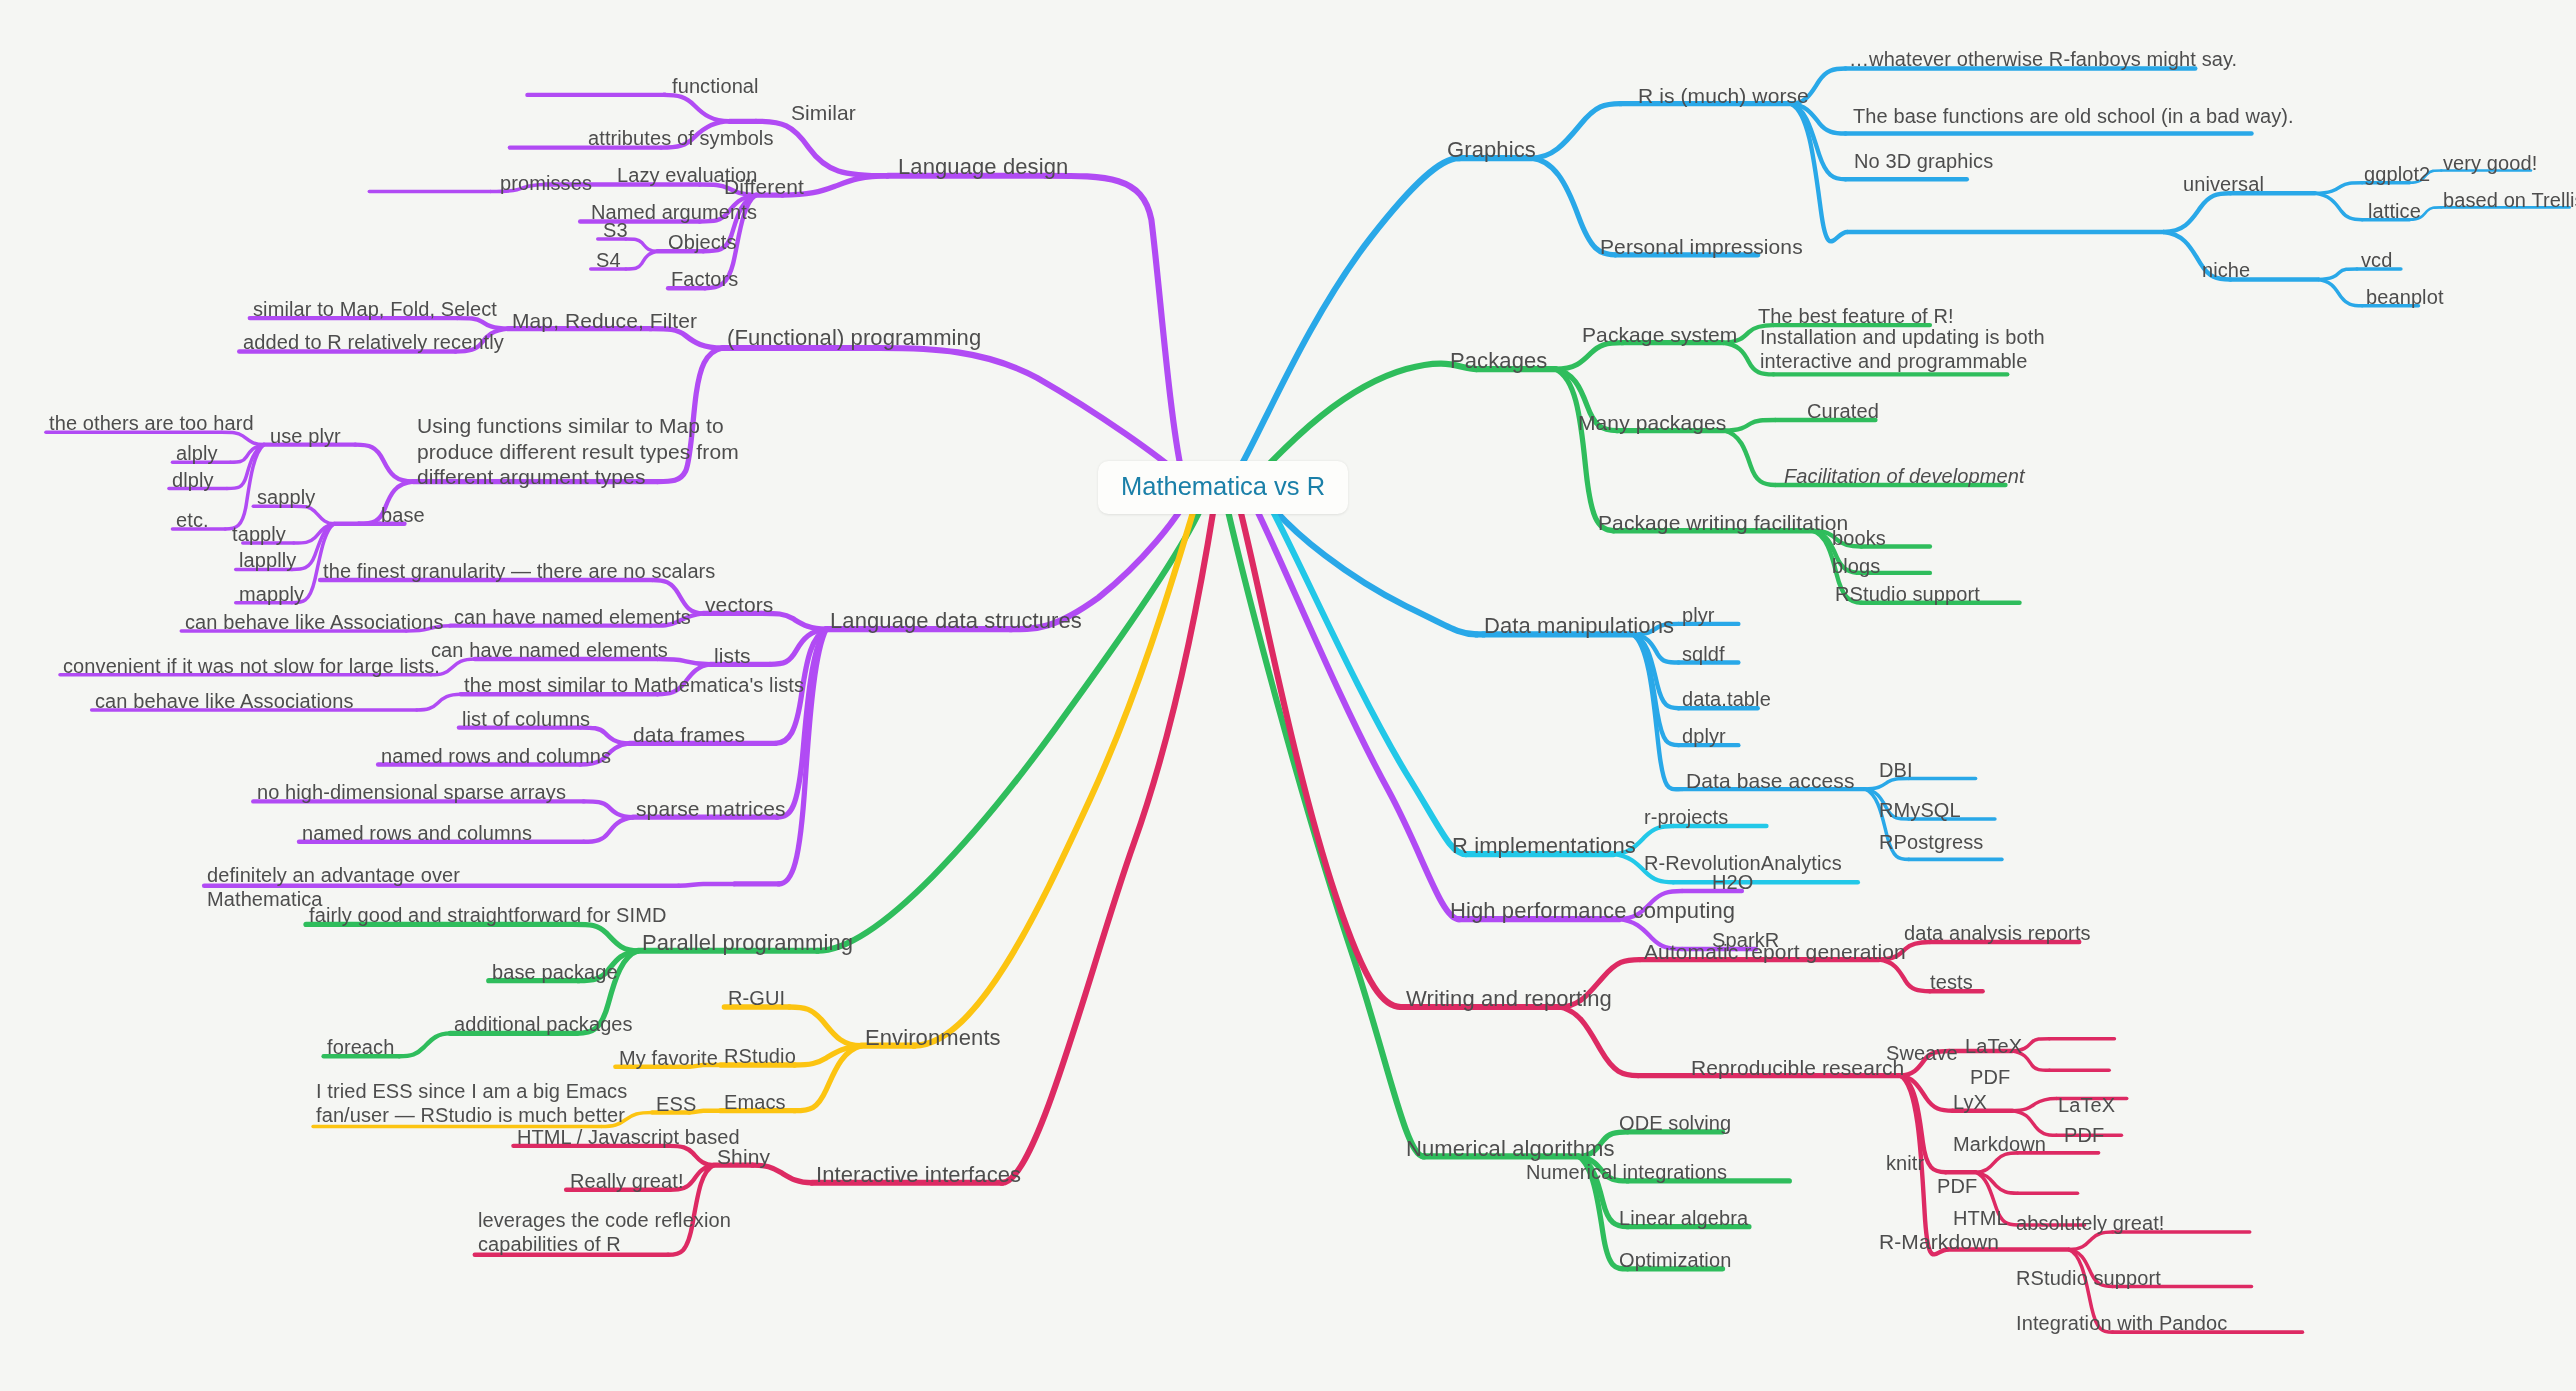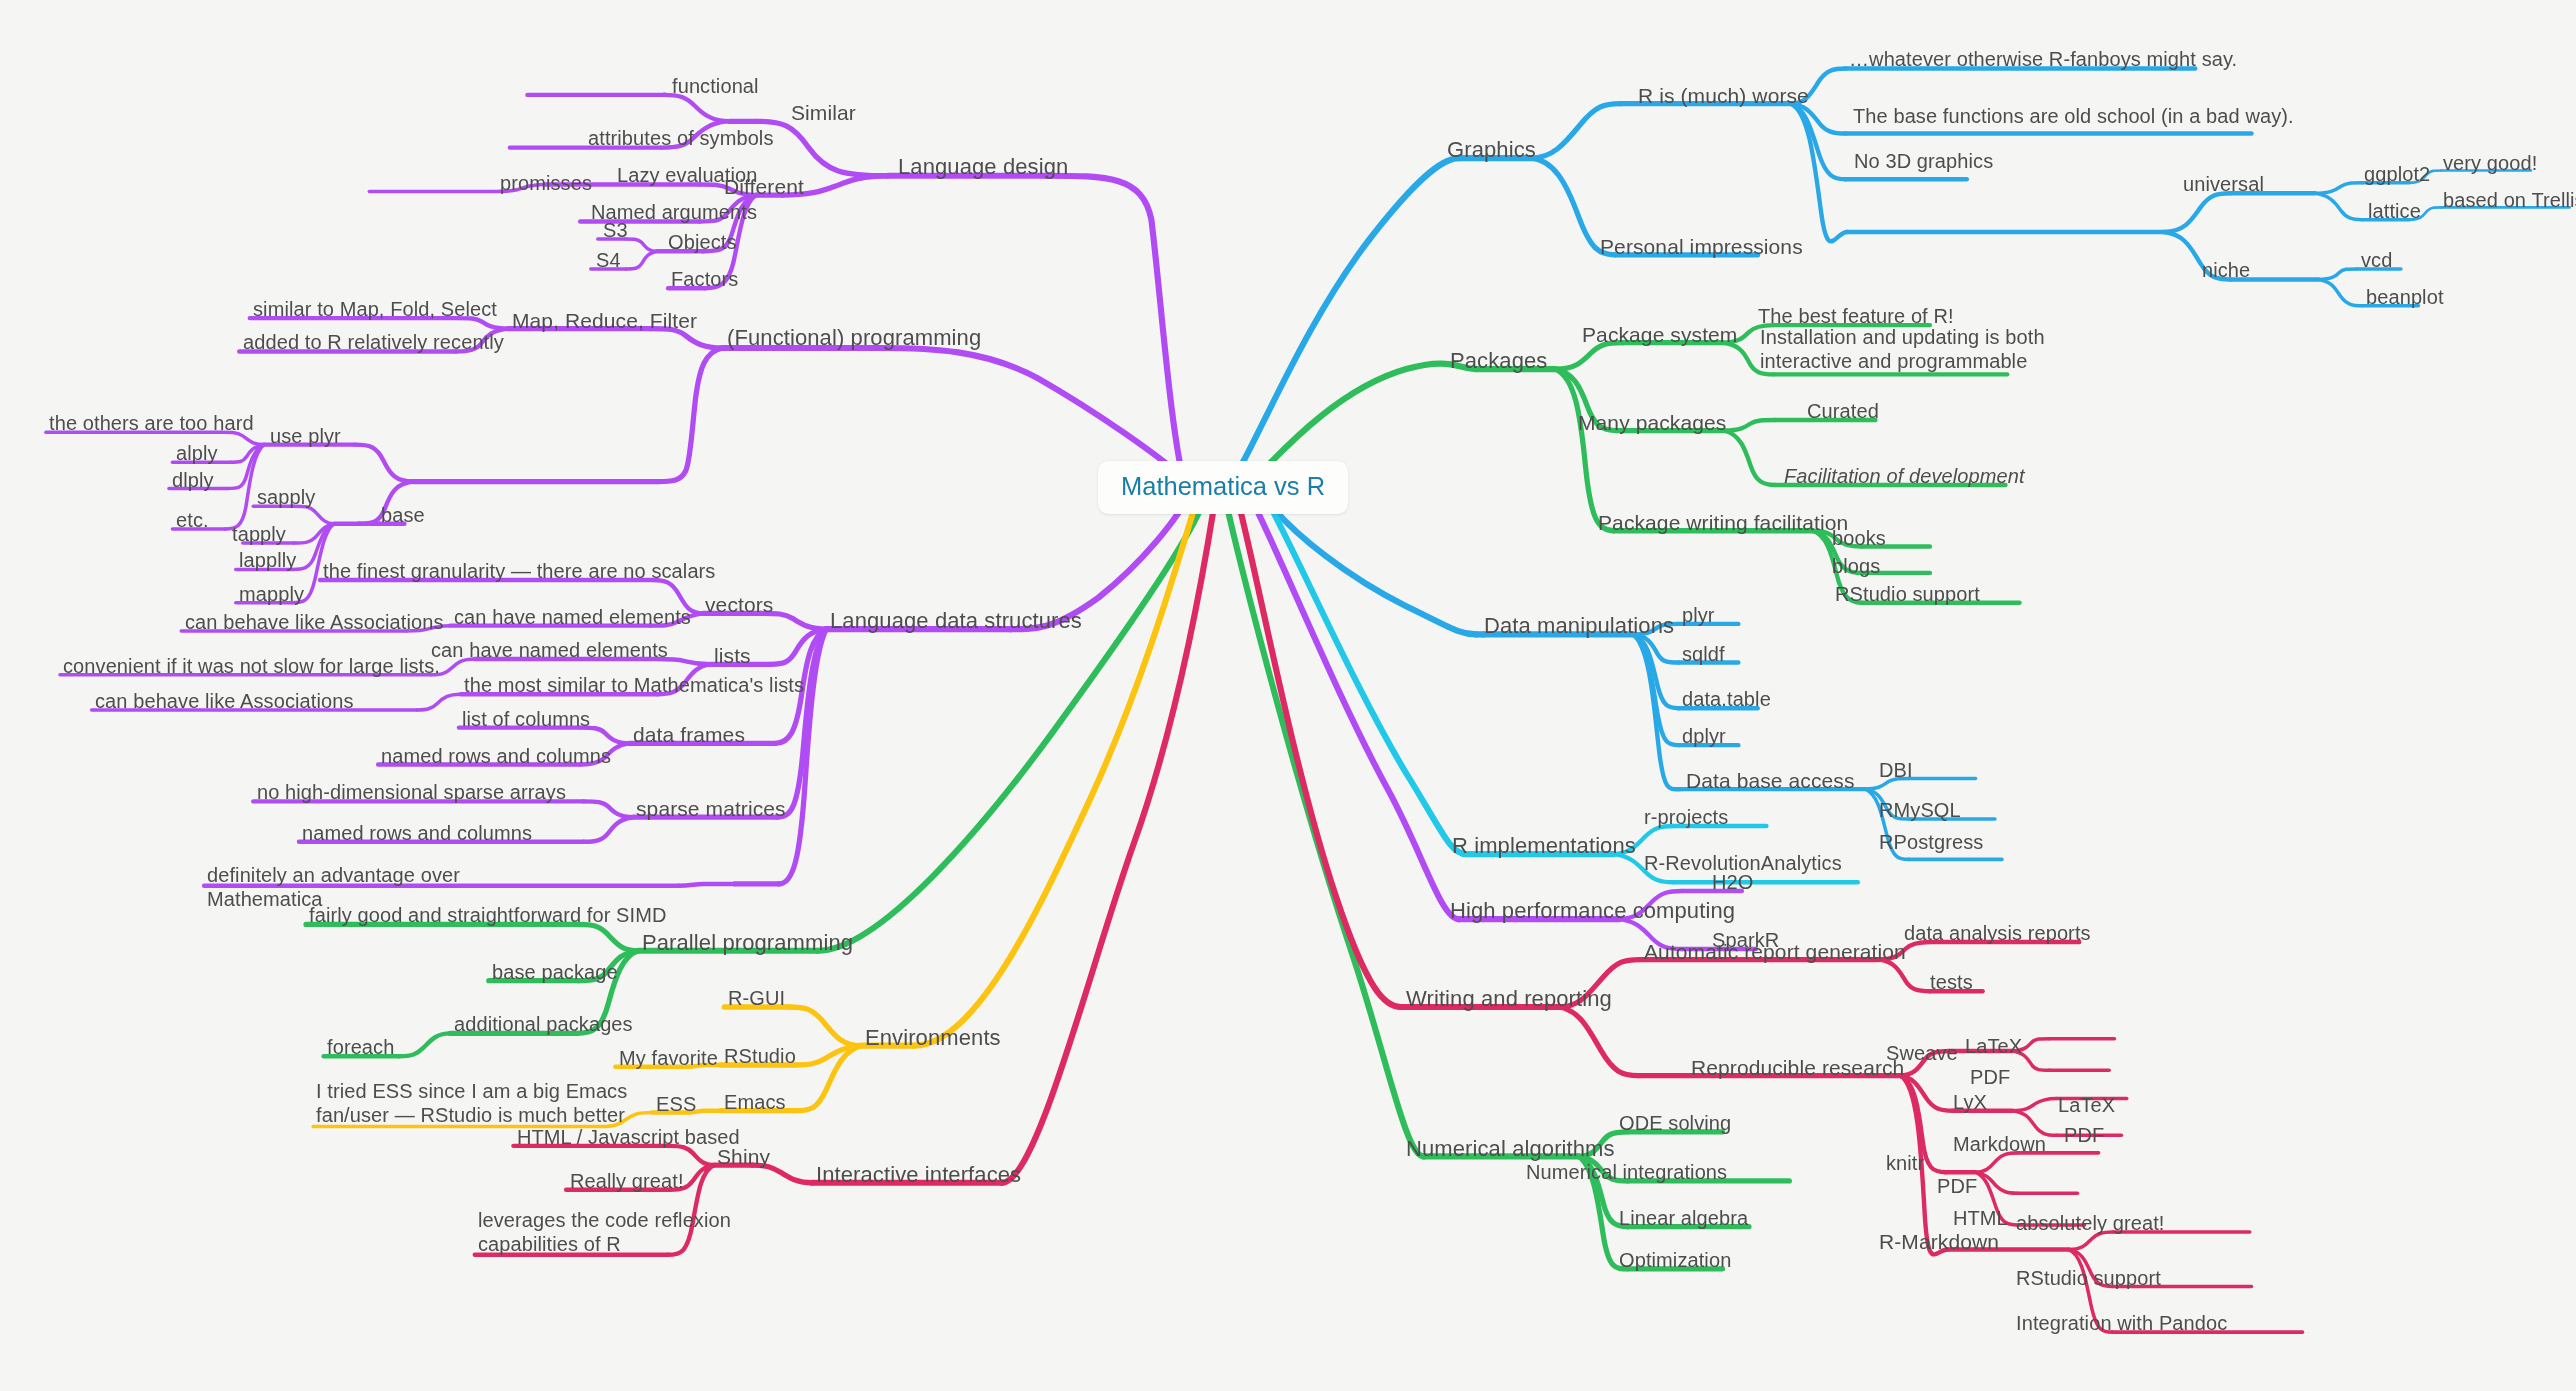--- a/index.html
+++ b/index.html
@@ -473,20 +473,23 @@
   <div class="node t3" style="left:591px; top:200px;">Named arguments</div>
   <div class="node t3" style="left:668px; top:230px;">Objects</div>
   <div class="node t3" style="left:603px; top:218px;">S3</div>
   <div class="node t3" style="left:596px; top:248px;">S4</div>
   <div class="node t3" style="left:671px; top:267px;">Factors</div>
 
   <div class="node t1" style="left:727px; top:325px;">(Functional) programming</div>
   <div class="node t2" style="left:512px; top:308px;">Map, Reduce, Filter</div>
   <div class="node t3" style="left:253px; top:297px;">similar to Map, Fold, Select</div>
   <div class="node t3" style="left:243px; top:330px;">added to R relatively recently</div>
+  <div class="node t2" style="left:417px; top:413px;">Using functions similar to Map to
+produce different result types from
+different argument types</div>
   <div class="node t3" style="left:270px; top:424px;">use plyr</div>
   <div class="node t3" style="left:49px; top:411px;">the others are too hard</div>
   <div class="node t3" style="left:176px; top:441px;">alply</div>
   <div class="node t3" style="left:172px; top:468px;">dlply</div>
   <div class="node t3" style="left:176px; top:508px;">etc.</div>
   <div class="node t3" style="left:381px; top:503px;">base</div>
   <div class="node t3" style="left:257px; top:485px;">sapply</div>
   <div class="node t3" style="left:232px; top:522px;">tapply</div>
   <div class="node t3" style="left:239px; top:548px;">lapplly</div>
   <div class="node t3" style="left:239px; top:582px;">mapply</div>

